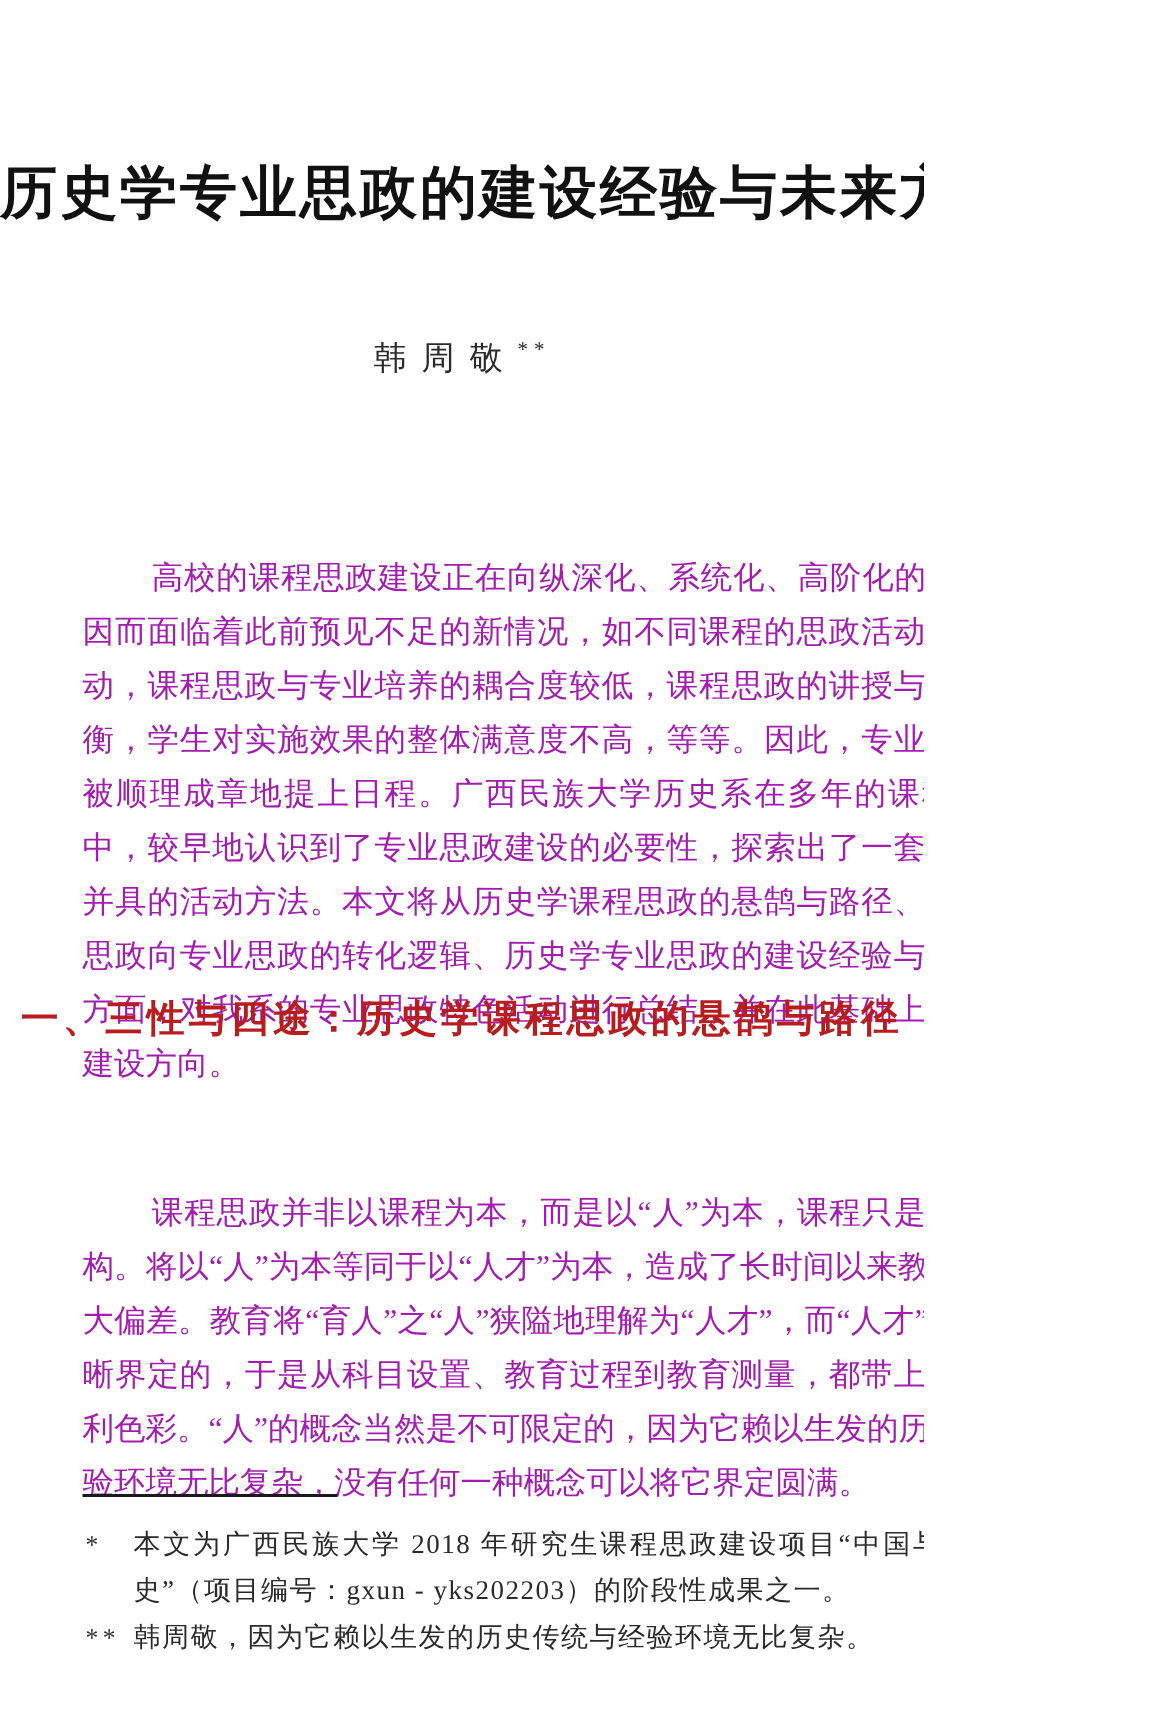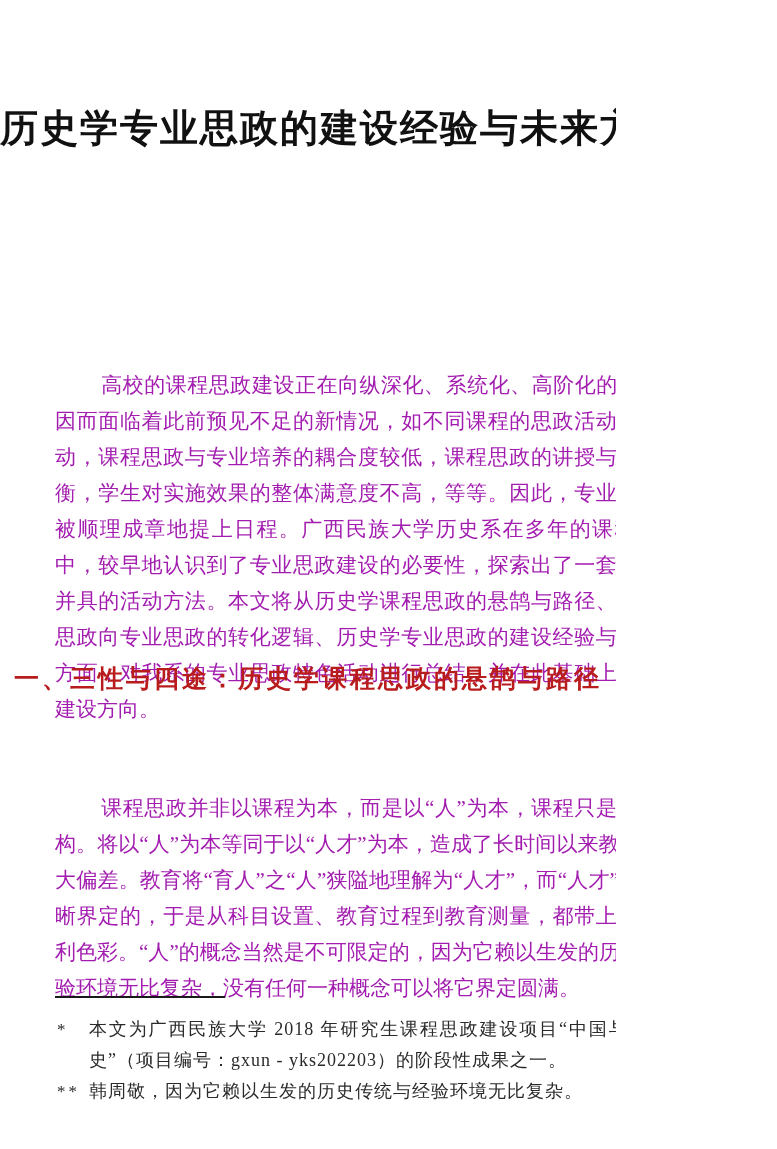--- a/index.html
+++ b/index.html
@@ -109,20 +109,23 @@
 </style>
 </head>
 <body>
 
 <div class="page">
 
   <div class="doc-title">
     <span>历史学专业思政的建设经验与未来方向</span><sup>*</sup>
   </div>
 
+  <div class="author-line">
+    <span>韩周敬</span><sup>**</sup>
+  </div>
 
   <p class="body-para para-1">高校的课程思政建设正在向纵深化、系统化、高阶化的方向发展，因而面临着此前预见不足的新情况，如不同课程的思政活动难以有效联动，课程思政与专业培养的耦合度较低，课程思政的讲授与实践维度失衡，学生对实施效果的整体满意度不高，等等。因此，专业思政的建设被顺理成章地提上日程。广西民族大学历史系在多年的课程思政建设中，较早地认识到了专业思政建设的必要性，探索出了一套特色与效度并具的活动方法。本文将从历史学课程思政的悬鹄与路径、历史学课程思政向专业思政的转化逻辑、历史学专业思政的建设经验与未来方向三方面，对我系的专业思政特色活动进行总结，并在此基础上规划今后的建设方向。</p>
 
   <div class="section-heading">一、三性与四途：历史学课程思政的悬鹄与路径</div>
 
   <p class="body-para para-2">课程思政并非以课程为本，而是以“人”为本，课程只是一个实施架构。将以“人”为本等同于以“人才”为本，造成了长时间以来教育实践的巨大偏差。教育将“育人”之“人”狭隘地理解为“人才”，而“人才”是可以被清晰界定的，于是从科目设置、教育过程到教育测量，都带上了浓厚的功利色彩。“人”的概念当然是不可限定的，因为它赖以生发的历史传统与经验环境无比复杂，没有任何一种概念可以将它界定圆满。</p>
 
   <div class="footnotes">
     <div class="fn-divider"></div>
     <div class="fn-row">

